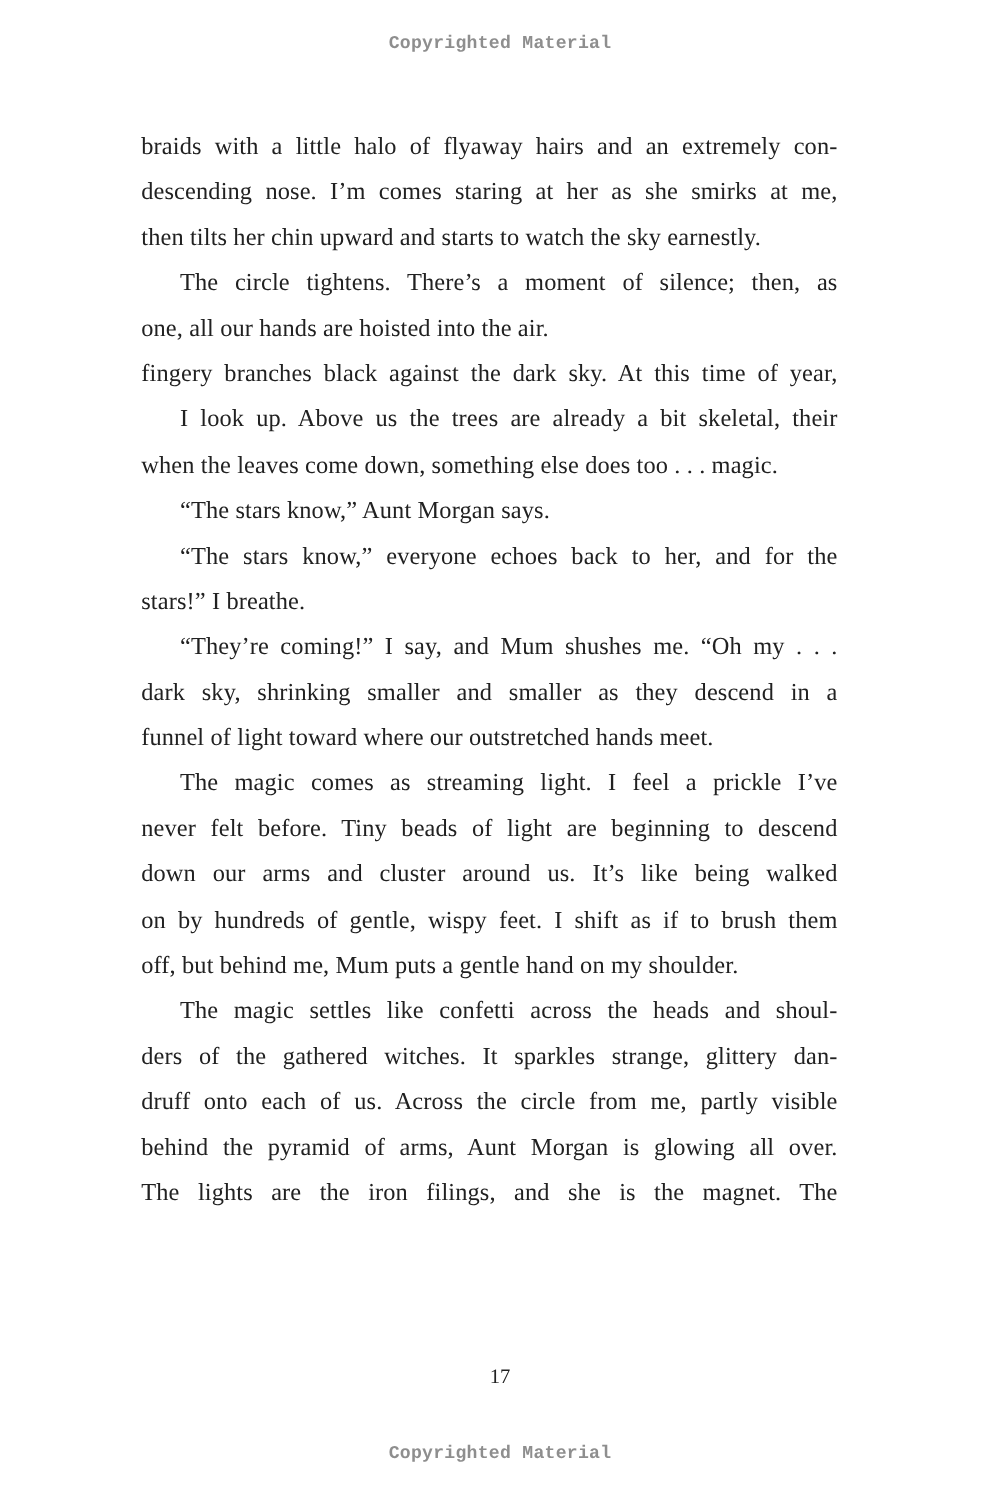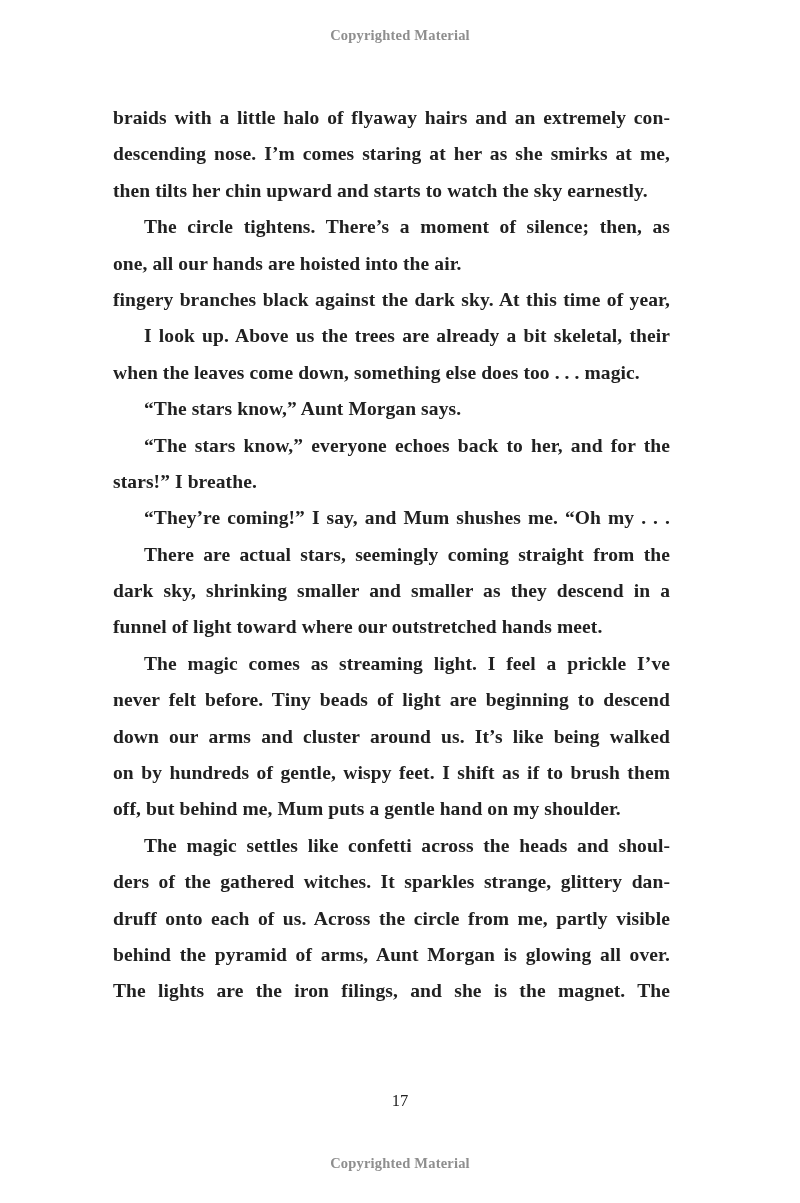--- a/index.html
+++ b/index.html
@@ -12,21 +12,21 @@
     position: relative;
     background: var(--page-bg, #ffffff);
     font-family: "Liberation Serif", serif;
     overflow: hidden;
   }
   .notice {
     position: absolute;
     left: 0;
     width: 800px;
     text-align: center;
-    font-family: Liberation Serif, serif;
+    font-family: Liberation Mono, monospace;
     font-weight: 700;
     font-size: 14.5px;
     letter-spacing: 0.2px;
     color: var(--notice-color, #8e8e8e);
   }
   .notice.top { top: 27px; }
   .notice.bottom { top: 1155px; }
   .text-block {
     position: absolute;
     left: 113px;
@@ -36,21 +36,20 @@
   .line {
     font-size: 19.5px;
     line-height: 36.4px;
     height: 36.4px;
     color: var(--text-color, #212121);
     text-align: justify;
     text-align-last: justify;
     letter-spacing: 0.1px;
     white-space: nowrap;
     overflow: visible;
-    font-weight: bold;
   }
   
   .line { white-space: normal; }
   .line.indent { text-indent: 31px; }
   .line.end { text-align-last: left; }
   .page-number {
     position: absolute;
     left: 0;
     top: 1091px;
     width: 800px;
@@ -72,21 +71,20 @@
       <div class="line end">then tilts her chin upward and starts to watch the sky earnestly.</div>
       <div class="line indent">The circle tightens. There’s a moment of silence; then, as</div>
       <div class="line end">one, all our hands are hoisted into the air.</div>
       <div class="line">fingery branches black against the dark sky. At this time of year,</div>
       <div class="line indent">I look up. Above us the trees are already a bit skeletal, their</div>
       <div class="line end">when the leaves come down, something else does too . . . magic.</div>
       <div class="line indent end">“The stars know,” Aunt Morgan says.</div>
       <div class="line indent">“The stars know,” everyone echoes back to her, and for the</div>
       <div class="line end">stars!” I breathe.</div>
       <div class="line indent">“They’re coming!” I say, and Mum shushes me. “Oh my . . .</div>
-      <div class="line indent">There are actual stars, seemingly coming straight from the</div>
       <div class="line">dark sky, shrinking smaller and smaller as they descend in a</div>
       <div class="line end">funnel of light toward where our outstretched hands meet.</div>
       <div class="line indent">The magic comes as streaming light. I feel a prickle I’ve</div>
       <div class="line">never felt before. Tiny beads of light are beginning to descend</div>
       <div class="line">down our arms and cluster around us. It’s like being walked</div>
       <div class="line">on by hundreds of gentle, wispy feet. I shift as if to brush them</div>
       <div class="line end">off, but behind me, Mum puts a gentle hand on my shoulder.</div>
       <div class="line indent">The magic settles like confetti across the heads and shoul-</div>
       <div class="line">ders of the gathered witches. It sparkles strange, glittery dan-</div>
       <div class="line">druff onto each of us. Across the circle from me, partly visible</div>

